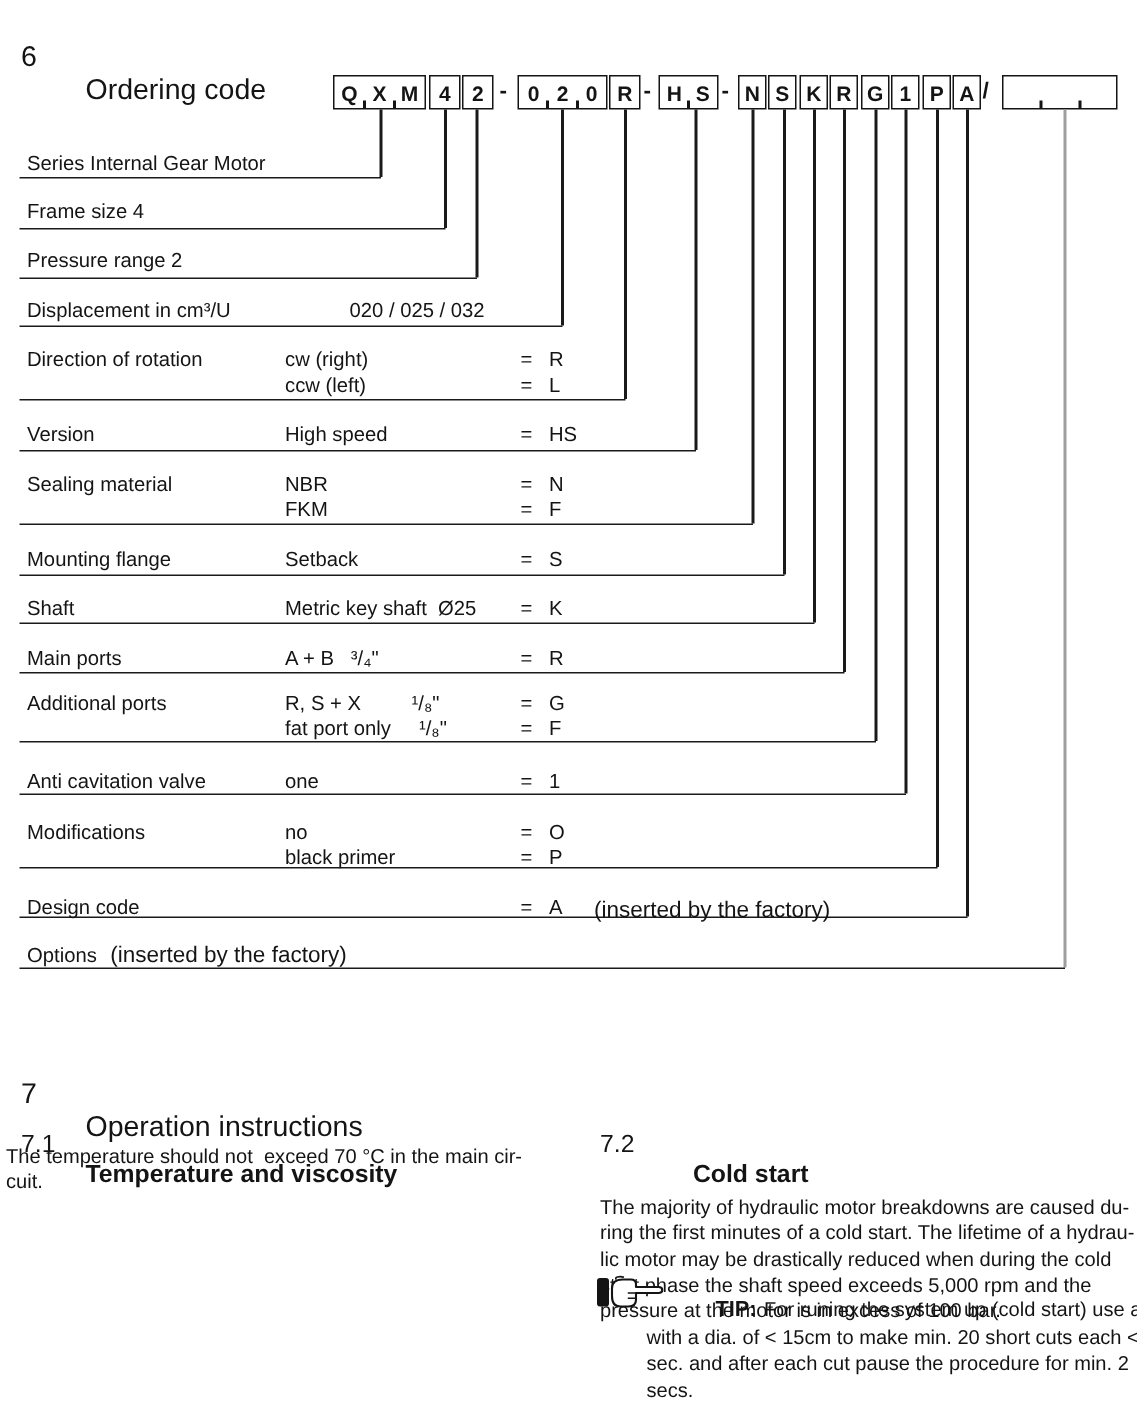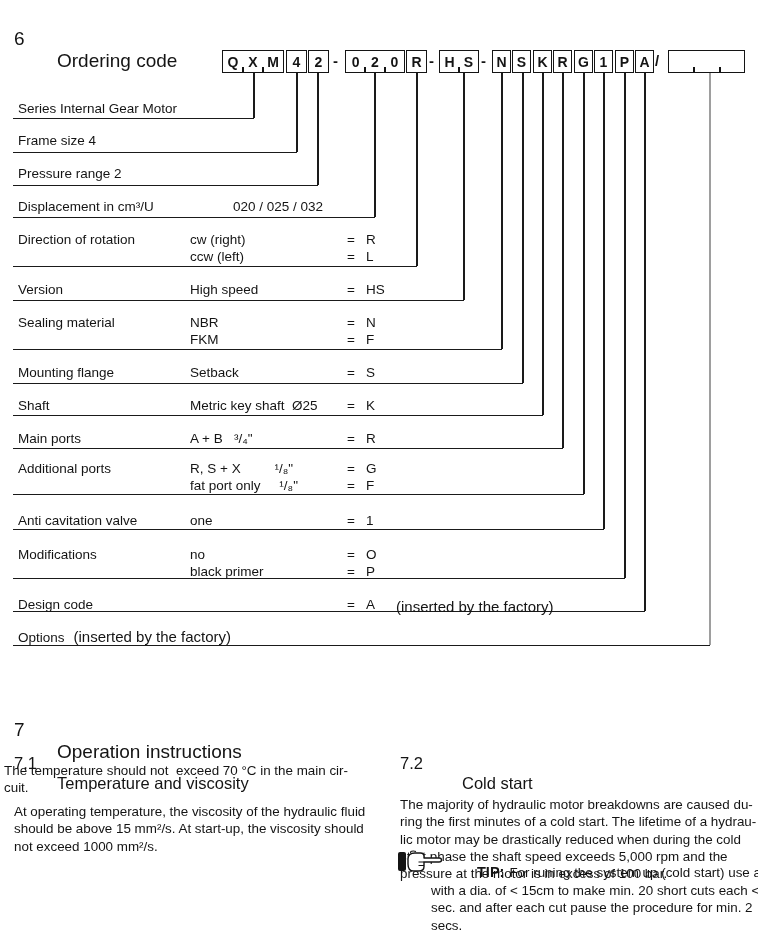--- a/index.html
+++ b/index.html
@@ -6,21 +6,21 @@
   .page{
     position:relative;width:758px;height:937px;background:#fff;
     font-family:"Liberation Sans","DejaVu Sans",sans-serif;color:#141414;
     overflow:hidden;
   }
   .h1{position:absolute;font-size:19px;line-height:22px;white-space:pre;}
   .h1 .num{position:absolute;left:14px;}
   .h1 .ttl{position:absolute;left:57px;}
   .h2{position:absolute;font-size:16.5px;line-height:20px;white-space:pre;}
   .h2 .num{position:absolute;}
-  .h2 .ttl{position:absolute;}
+  .h2 .ttl{position:absolute;font-weight:bold;}
   
   .cbox{
     position:absolute;top:50px;height:23px;box-sizing:border-box;
     border:1.7px solid #141414;display:flex;align-items:center;
     font-weight:bold;font-size:14px;line-height:14px;
   }
   .cbox .cell{flex:1;text-align:center;}
   .cbox .tick{position:absolute;bottom:0;width:1.5px;height:5px;background:#141414;}
   .csep{position:absolute;top:52px;font-weight:bold;font-size:15px;}
   
@@ -277,23 +277,20 @@
     <span class="num" style="left:14px;">7.1</span>
     <span class="ttl" style="left:57px;">Temperature and viscosity</span>
   </div>
   <div class="h2" style="top:733px;">
     <span class="num" style="left:400px;">7.2</span>
     <span class="ttl" style="left:462px;">Cold start</span>
   </div>
 
   <div class="body-par" style="left:4px;top:762px;">The temperature should not  exceed 70 °C in the main cir-
 cuit.</div>
-  <div class="body-par" style="left:14px;top:803px;">At operating temperature, the viscosity of the hydraulic fluid
-should be above 15 mm²/s. At start-up, the viscosity should
-not exceed 1000 mm²/s.</div>
 
   <div class="body-par" style="left:400px;top:796px;">The majority of hydraulic motor breakdowns are caused du-
 ring the first minutes of a cold start. The lifetime of a hydrau-
 lic motor may be drastically reduced when during the cold
 start phase the shaft speed exceeds 5,000 rpm and the
 pressure at the motor is in excess of 100 bar.</div>
 
   <span class="tip-icon">
     <svg width="46" height="26" viewBox="0 0 46 26" xmlns="http://www.w3.org/2000/svg">
       <rect x="1" y="3" width="8" height="19" rx="2" fill="#141414"></rect>

